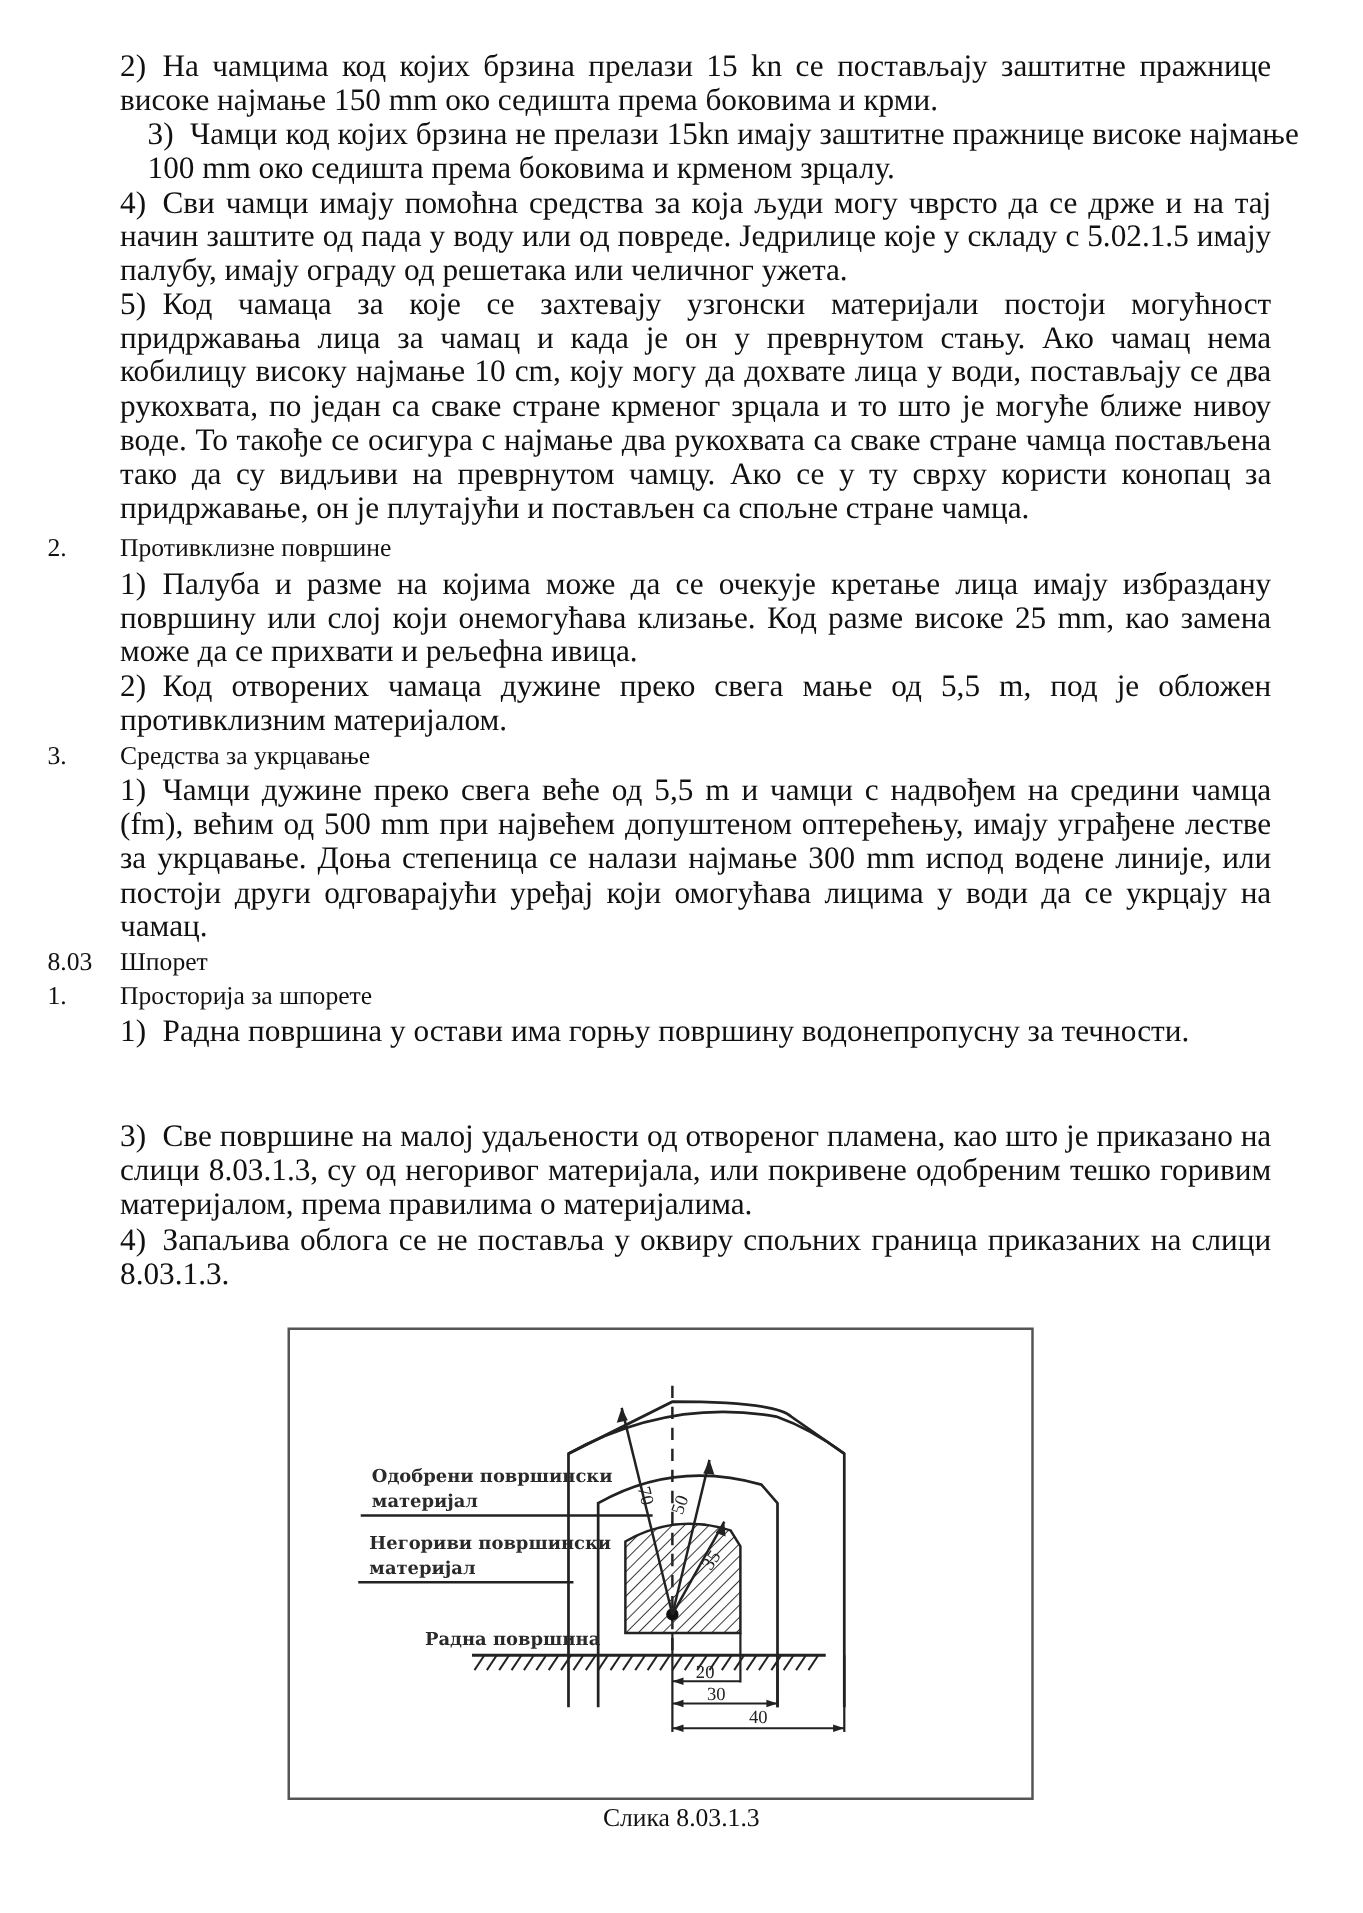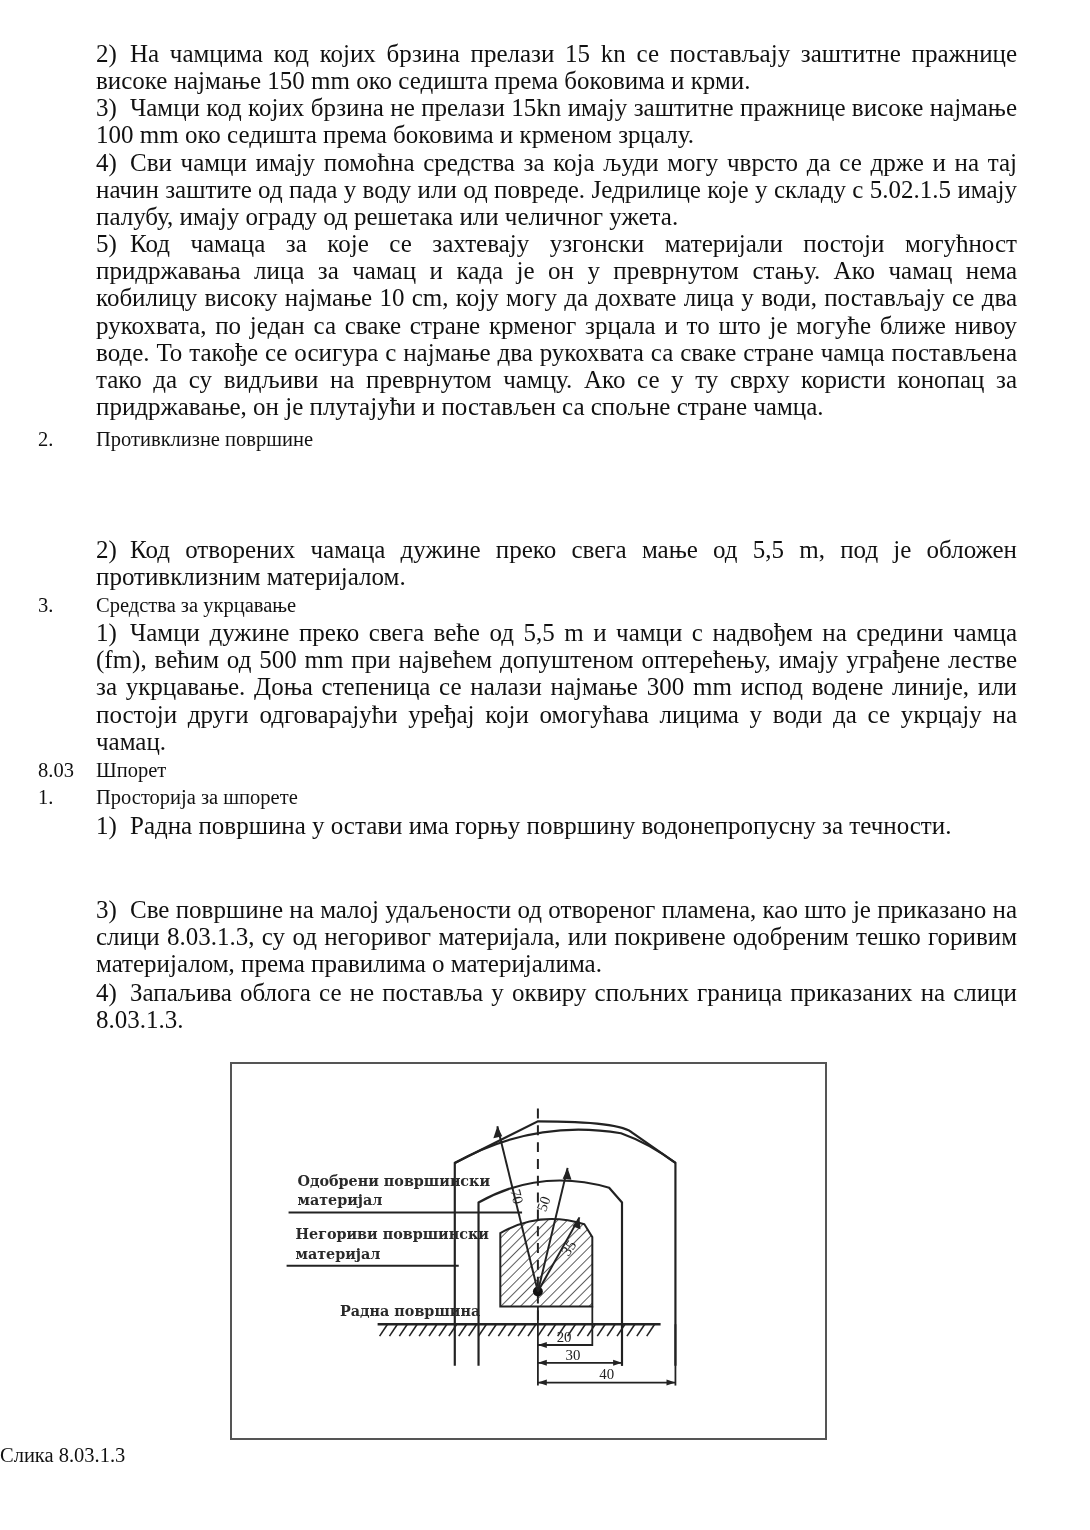--- a/index.html
+++ b/index.html
@@ -8,39 +8,40 @@
   .page { position: absolute; left: 0; top: 0; width: 1090px; height: 1530px; }
   .para { position: absolute; left: 96px; width: 921px; font-size: 25px; line-height: 27.2px;
           text-align: justify; text-align-last: left; margin: 0; }
   .para .num { display: inline-block; width: 34px; }
   .heading { position: absolute; font-size: 20.5px; line-height: 27px; margin: 0; white-space: nowrap; }
   .hnum { position: absolute; left: 38px; }
   .htext { position: absolute; left: 96px; }
   .figure { position: absolute; left: 230px; top: 1062px; width: 597px; height: 378px;
             border: 2px solid #555; box-sizing: border-box; background: #fff; }
   .figure svg { width: 100%; height: 100%; display: block; }
-  .caption { position: absolute; left: 0; width: 1090px; top: 1442px; 
+  .caption { position: absolute; left: 0; width: 1090px; top: 1442px; text-align: center;
              font-size: 20.5px; line-height: 27px; }
   .lbl { font-family: "DejaVu Serif", serif; font-weight: bold; font-size: 14.5px; fill: #2a2a2a; }
   .dim { font-family: "Liberation Serif", serif; font-size: 15px; fill: #222; }
 </style>
 </head>
 <body>
 
 <div class="page">
 
   <p class="para" style="top:40px;"><span class="num">2)</span><span>На чамцима код којих брзина прелази 15 kn се постављају заштитне пражнице високе најмање 150 mm око седишта према боковима и крми.</span></p>
-  <p class="para" style="top:94px;"><span class="num">3)</span><span>Чамци код којих брзина не прелази 15kn имају заштитне пражнице високе најмање 100 mm око седишта према боковима и крменом зрцалу.</span></p>
+  <p class="para" style="top:94px;margin-left:22px;"><span class="num">3)</span><span>Чамци код којих брзина не прелази 15kn имају заштитне пражнице високе најмање 100 mm око седишта према боковима и крменом зрцалу.</span></p>
   <p class="para" style="top:149px;"><span class="num">4)</span><span>Сви чамци имају помоћна средства за која људи могу чврсто да се држе и на тај начин заштите од пада у воду или од повреде. Једрилице које у складу с 5.02.1.5 имају палубу, имају ограду од решетака или челичног ужета.</span></p>
   <p class="para" style="top:230px;"><span class="num">5)</span><span>Код чамаца за које се захтевају узгонски материјали постоји могућност придржавања лица за чамац и када је он у преврнутом стању. Ако чамац нема кобилицу високу најмање 10 cm, коју могу да дохвате лица у води, постављају се два рукохвата, по један са сваке стране крменог зрцала и то што је могуће ближе нивоу воде. То такође се осигура с најмање два рукохвата са сваке стране чамца постављена тако да су видљиви на преврнутом чамцу. Ако се у ту сврху користи конопац за придржавање, он је плутајући и постављен са спољне стране чамца.</span></p>
 
   <div class="heading" style="top:426px; left:0; width:1090px; height:27px;">
     <span class="hnum">2.</span>
     <span class="htext">Противклизне површине</span>
   </div>
+  <p class="para" style="top:454px;"><span class="num">1)</span><span>Палуба и разме на којима може да се очекује кретање лица имају избраздану површину или слој који онемогућава клизање. Код разме високе 25 mm, као замена може да се прихвати и рељефна ивица.</span></p>
   <p class="para" style="top:536px;"><span class="num">2)</span><span>Код отворених чамаца дужине преко свега мање од 5,5 m, под је обложен противклизним материјалом.</span></p>
 
   <div class="heading" style="top:592px; left:0; width:1090px; height:27px;">
     <span class="hnum">3.</span>
     <span class="htext">Средства за укрцавање</span>
   </div>
   <p class="para" style="top:619px;"><span class="num">1)</span><span>Чамци дужине преко свега веће од 5,5 m и чамци с надвођем на средини чамца (fm), већим од 500 mm при највећем допуштеном оптерећењу, имају уграђене лестве за укрцавање. Доња степеница се налази најмање 300 mm испод водене линије, или постоји други одговарајући уређај који омогућава лицима у води да се укрцају на чамац.</span></p>
 
   <div class="heading" style="top:757px; left:0; width:1090px; height:27px;">
     <span class="hnum">8.03</span>

